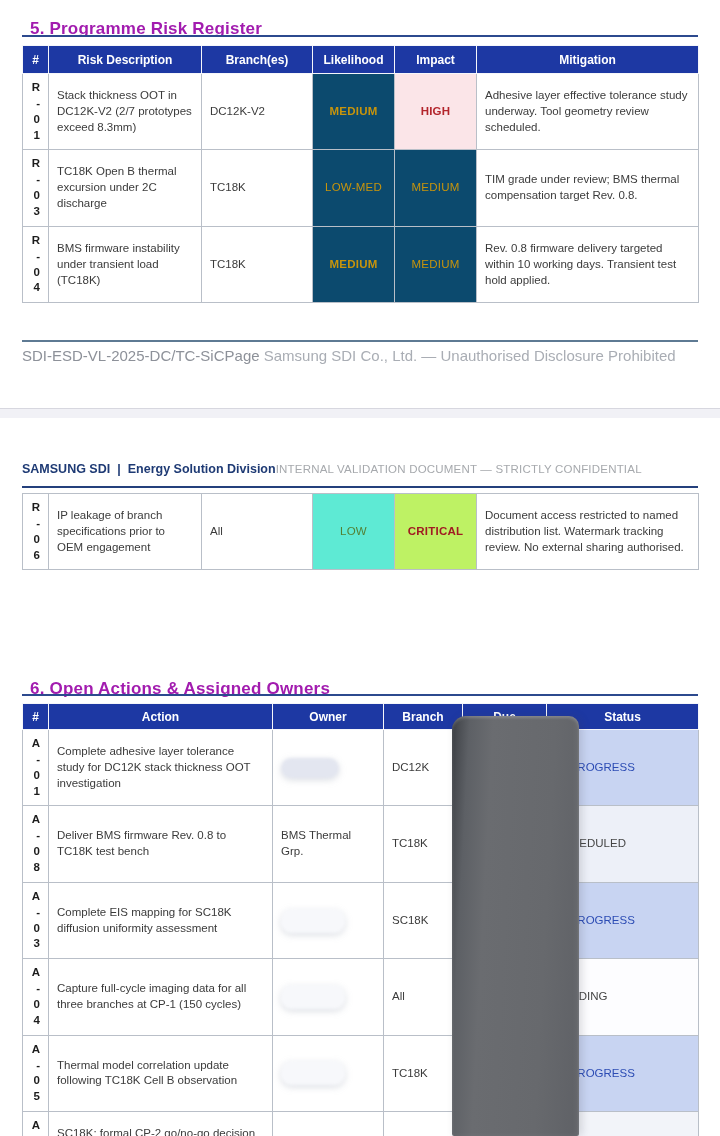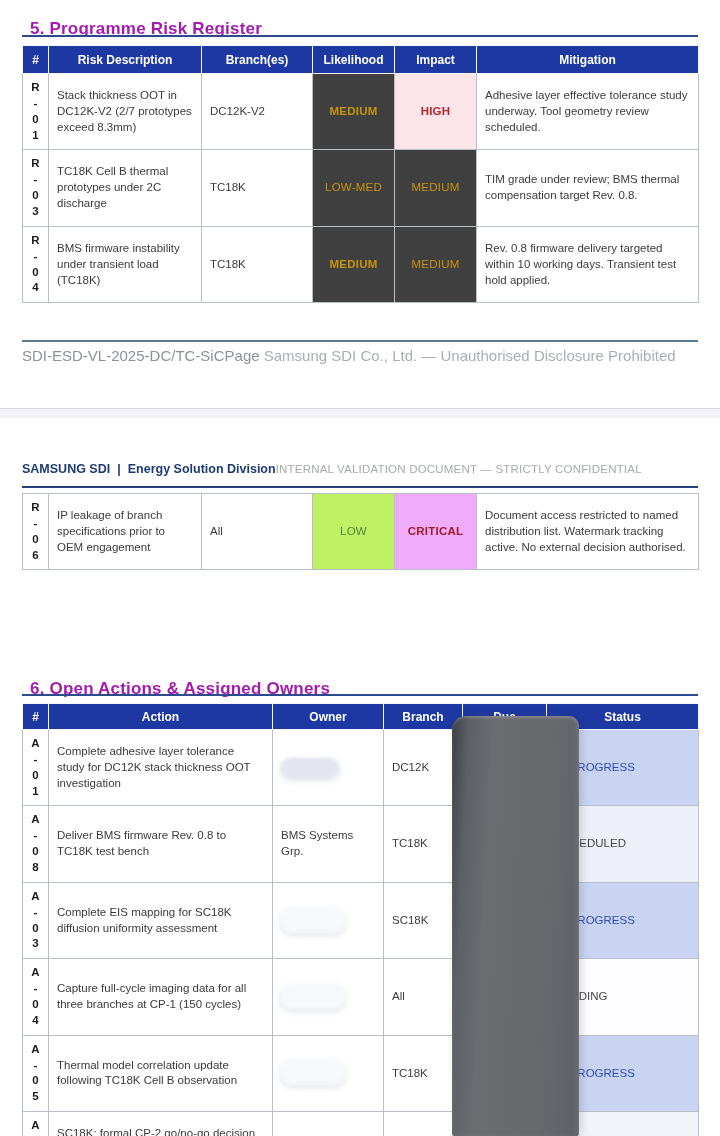--- a/index.html
+++ b/index.html
@@ -16,27 +16,27 @@
   .title-rule{position:absolute;left:22px;width:676px;height:2px;background:#2c4a8e;}
 
   table.doc{position:absolute;left:22px;border-collapse:collapse;table-layout:fixed;width:676px;}
   table.doc th{background:#1d38a3;color:#ffffff;font-size:12px;font-weight:bold;
                padding:4px 3px;border:1px solid #f5f6fa;text-align:center;}
   table.doc td{border:1px solid #b9bfc8;font-size:11.5px;line-height:1.38;
                padding:6px 8px;vertical-align:middle;background:#fff;}
   tr.rrow{height:57px;}
   tr.hrow{height:28px;}
   tr.hrow2{height:26px;}
-  td.idcell{background:#edf1f9;font-weight:bold;color:#1c1c1c;text-align:center;
+  td.idcell{background:#edf1f9;font-weight:bold;color:#1c1c1c;text-align:right;
             padding:6px 5px;word-break:break-all;line-height:1.3;margin-top:26px;}
   td.lvl{text-align:center;font-size:11.5px;letter-spacing:.2px;}
-  td.lvl.yellow{background:#404040;color:#c7940c;}
+  td.lvl.yellow{background:#0c4a6e;color:#c7940c;}
   td.lvl.pink{background:#fbe5e8;color:#b3242b;}
-  td.lvl.green{background:#bef264;color:#538135;}
-  td.lvl.crit{background:#f0abfc;color:#a01b22;}
+  td.lvl.green{background:#5eead4;color:#538135;}
+  td.lvl.crit{background:#bef264;color:#a01b22;}
   td.lvl.b{font-weight:bold;}
   td.txt{color:#3b3b3b;}
   td.owner{padding-left:10px;}
   td.status{text-align:left;padding-left:12px;color:#454545;}
   td.status.st-ip{background:#c8d4f2;color:#2c4cb4;}
   td.status.st-sch{background:#edf0f8;}
   td.status.st-ns{background:#f2f4f9;}
   td.status.st-pen{background:#fdfdff;}
 
   .footer-rule{position:absolute;left:22px;top:340px;width:676px;height:2px;background:#5e7a93;}
@@ -89,21 +89,21 @@
       <tr class="rrow">
         <td class="idcell">R-01</td>
         <td class="txt">Stack thickness OOT in DC12K-V2 (2/7 prototypes exceed 8.3mm)</td>
         <td class="txt">DC12K-V2</td>
         <td class="lvl yellow b">MEDIUM</td>
         <td class="lvl pink b">HIGH</td>
         <td class="txt">Adhesive layer effective tolerance study underway. Tool geometry review scheduled.</td>
       </tr>
       <tr class="rrow">
         <td class="idcell">R-03</td>
-        <td class="txt">TC18K Cell B thermal prototypes under 2C discharge</td>
+        <td class="txt">TC18K Open B thermal excursion under 2C discharge</td>
         <td class="txt">TC18K</td>
         <td class="lvl yellow">LOW-MED</td>
         <td class="lvl yellow">MEDIUM</td>
         <td class="txt">TIM grade under review; BMS thermal compensation target Rev. 0.8.</td>
       </tr>
       <tr class="rrow">
         <td class="idcell">R-04</td>
         <td class="txt">BMS firmware instability under transient load (TC18K)</td>
         <td class="txt">TC18K</td>
         <td class="lvl yellow b">MEDIUM</td>
@@ -137,21 +137,21 @@
         <col style="width:82px">
         <col style="width:222px">
     </colgroup>
     <tbody>
       <tr class="rrow">
         <td class="idcell">R-06</td>
         <td class="txt">IP leakage of branch specifications prior to OEM engagement</td>
         <td class="txt">All</td>
         <td class="lvl green">LOW</td>
         <td class="lvl crit b">CRITICAL</td>
-        <td class="txt">Document access restricted to named distribution list. Watermark tracking active. No external decision authorised.</td>
+        <td class="txt">Document access restricted to named distribution list. Watermark tracking review. No external sharing authorised.</td>
       </tr>
     </tbody>
   </table>
 
   <h2 class="sec-title" style="top:253px;">6. Open Actions &amp; Assigned Owners</h2>
   <div class="title-rule" style="top:276px;"></div>
 
   <table class="doc" style="top:285px;">
     <colgroup>
       <col style="width:26px">
@@ -176,21 +176,21 @@
         <td class="idcell">A-01</td>
         <td class="txt">Complete adhesive layer tolerance study for DC12K stack thickness OOT investigation</td>
         <td class="owner"><span class="blob"></span></td>
         <td class="txt">DC12K</td>
         <td></td>
         <td class="status st-ip">IN PROGRESS</td>
       </tr>
       <tr class="rrow">
         <td class="idcell">A-08</td>
         <td class="txt">Deliver BMS firmware Rev. 0.8 to TC18K test bench</td>
-        <td class="owner txt">BMS Systems Grp.</td>
+        <td class="owner txt">BMS Thermal Grp.</td>
         <td class="txt">TC18K</td>
         <td></td>
         <td class="status st-sch">SCHEDULED</td>
       </tr>
       <tr class="rrow">
         <td class="idcell">A-03</td>
         <td class="txt">Complete EIS mapping for SC18K diffusion uniformity assessment</td>
         <td class="owner"><span class="blob white"></span></td>
         <td class="txt">SC18K</td>
         <td></td>

